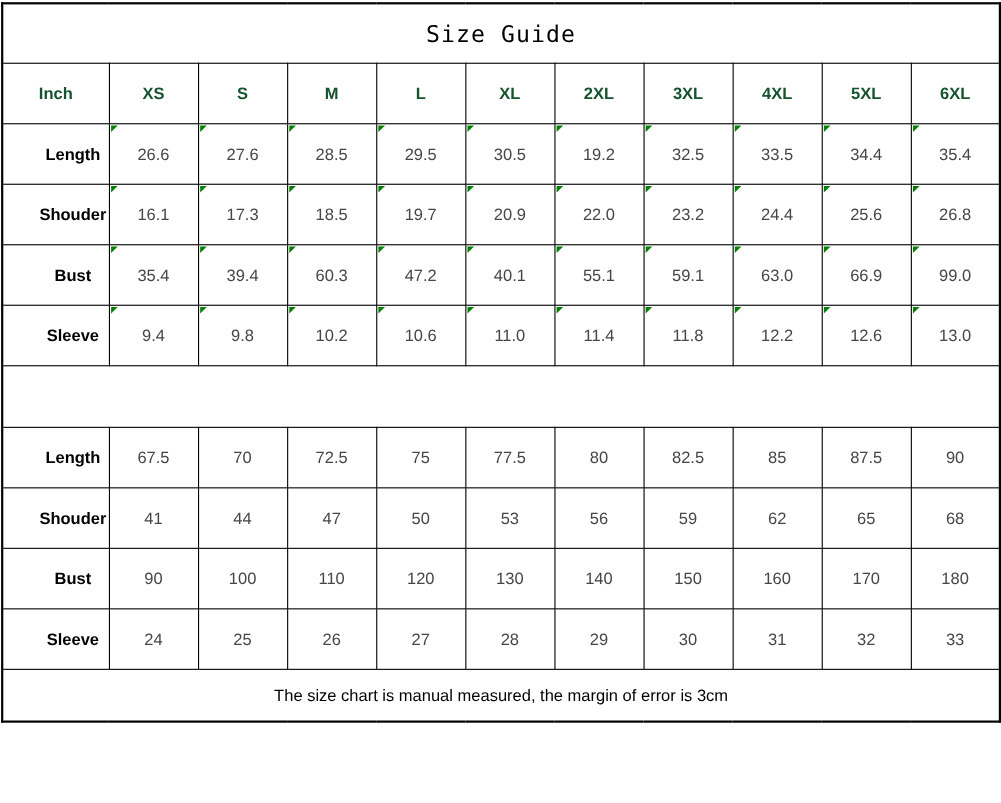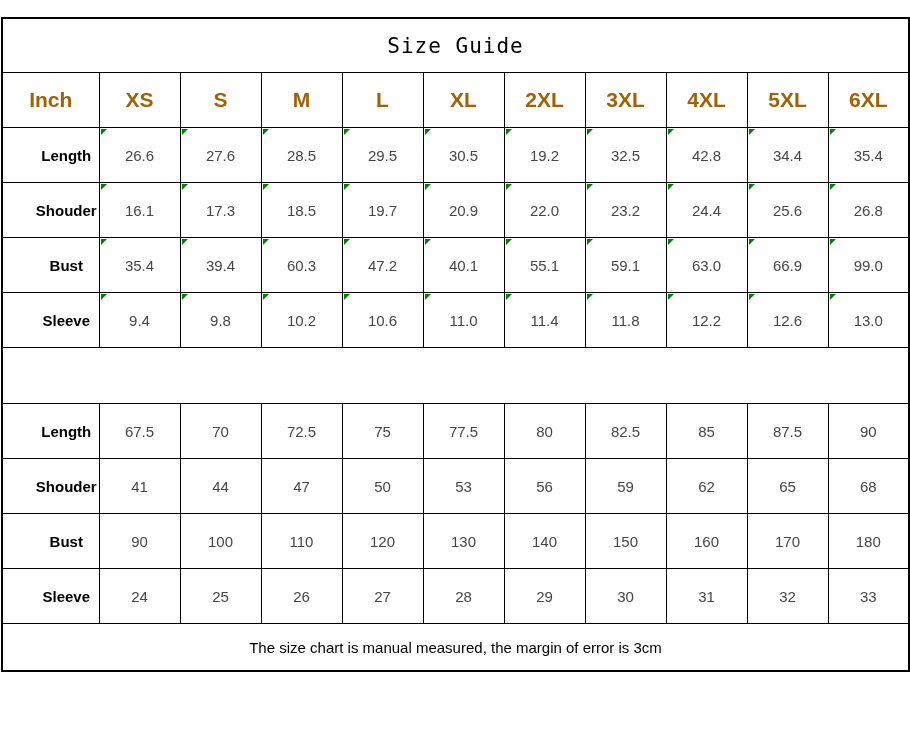--- a/index.html
+++ b/index.html
@@ -1,25 +1,25 @@
 <!DOCTYPE html>
 <html style="--grid-line: #000000; --flag-green: #008000; --value-text: #464646;"><head>
 <meta charset="utf-8">
 <style>
   html,body{margin:0;padding:0;background:#ffffff;}
   body{width:910px;height:730px;font-family:"Liberation Sans",sans-serif;color:#000;}
-  table.sg{border-collapse:collapse;table-layout:fixed;width:908px;margin:17px 0 0 1px;
+  table.sg{border-collapse:collapse;table-layout:fixed;width:908px;margin:2px 0 0 1px;
            border:2px solid var(--grid-line,#000);}
   td{border:1px solid var(--grid-line,#000);text-align:center;vertical-align:middle;
      padding:0;overflow:hidden;}
   .c-label{width:97px;}
   .c-size{width:81px;}
   .title-row td{height:53px;font-family:"DejaVu Sans Mono","Liberation Mono",monospace;
                 font-size:21px;letter-spacing:1px;color:#000;}
-  .head-row td{height:54px;font-weight:bold;font-size:21px;color:#a16207;}
+  .head-row td{height:54px;font-weight:bold;font-size:15px;color:#14532d;}
   .data-row td{height:54px;}
   .data-row td.hd{font-weight:bold;font-size:15px;color:#000;padding-left:31px;}
   td.val{position:relative;font-size:15px;color:var(--value-text,#464646);}
   i.flag{position:absolute;top:1px;left:1px;width:0;height:0;display:block;
          border-top:6px solid var(--flag-green,#008000);border-right:6px solid transparent;}
   .spacer-row td{height:55px;}
   .footer-row td{height:46px;font-family:Liberation Sans, sans-serif;
                  font-size:15px;color:#000;}
 </style>
 </head>
@@ -52,21 +52,21 @@
 
 <tr class="data-row">
   <td class="hd">Length</td>
   <td class="val"><i class="flag"></i><span>26.6</span></td>
   <td class="val"><i class="flag"></i><span>27.6</span></td>
   <td class="val"><i class="flag"></i><span>28.5</span></td>
   <td class="val"><i class="flag"></i><span>29.5</span></td>
   <td class="val"><i class="flag"></i><span>30.5</span></td>
   <td class="val"><i class="flag"></i><span>19.2</span></td>
   <td class="val"><i class="flag"></i><span>32.5</span></td>
-  <td class="val"><i class="flag"></i><span>42.8</span></td>
+  <td class="val"><i class="flag"></i><span>33.5</span></td>
   <td class="val"><i class="flag"></i><span>34.4</span></td>
   <td class="val"><i class="flag"></i><span>35.4</span></td>
 </tr>
 
 <tr class="data-row">
   <td class="hd">Shouder</td>
   <td class="val"><i class="flag"></i><span>16.1</span></td>
   <td class="val"><i class="flag"></i><span>17.3</span></td>
   <td class="val"><i class="flag"></i><span>18.5</span></td>
   <td class="val"><i class="flag"></i><span>19.7</span></td>

